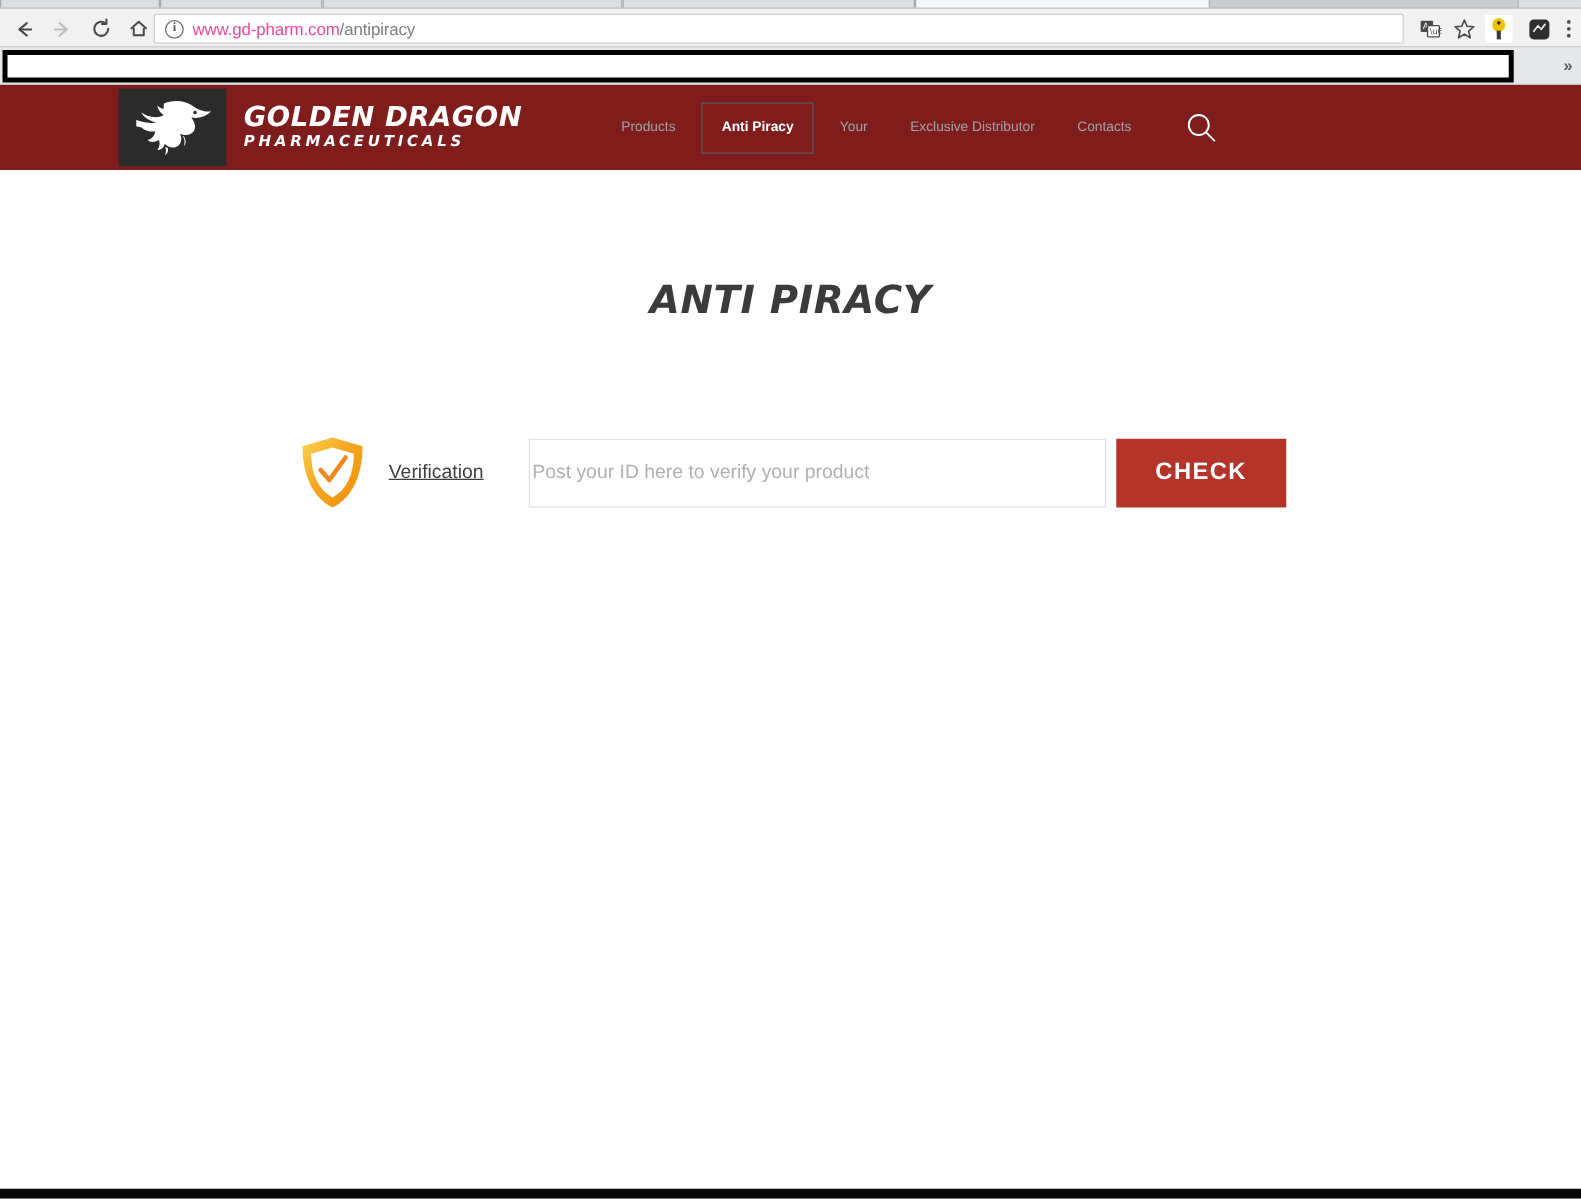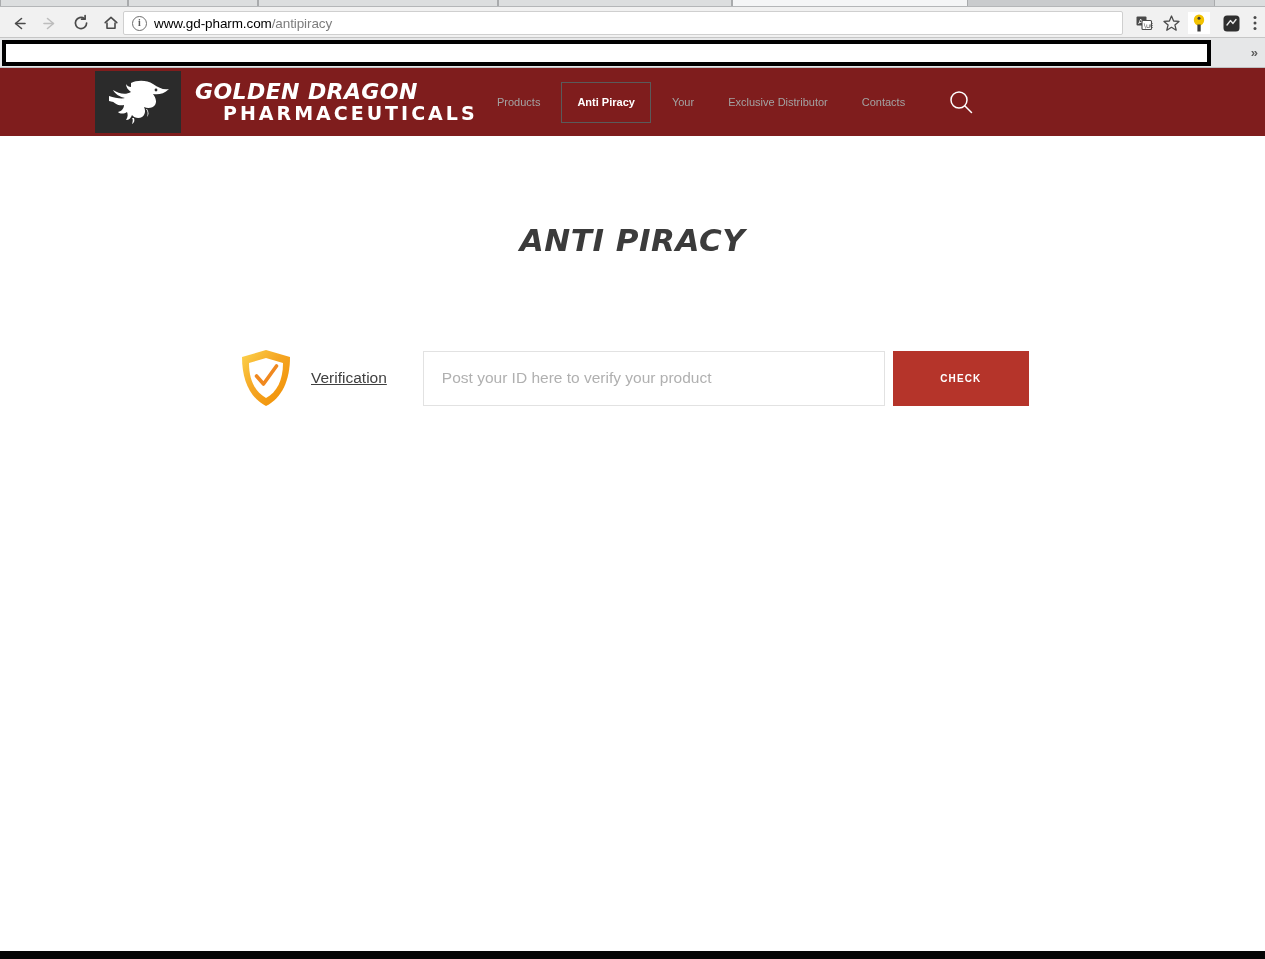--- a/index.html
+++ b/index.html
@@ -84,21 +84,21 @@
     font-family: "Liberation Serif", serif;
     flex: 0 0 auto;
     margin-right: 7px;
   }
   #omnibox .url {
     font-size: 13.5px;
     color: #7d7d7d;
     letter-spacing: -0.1px;
     white-space: nowrap;
   }
-  #omnibox .url .host { color: #000000; }
+  #omnibox .url .host { color: #ec4899; }
 
   .tb-icon {
     position: absolute;
     top: 5px;
     width: 22px; height: 22px;
     display: flex; align-items: center; justify-content: center;
   }
   #tb-translate { left: 1133px; }
   #tb-star      { left: 1160px; }
   #tb-ext1      { left: 1188px; background: #ffffff; }
@@ -164,24 +164,24 @@
     font-family: "DejaVu Sans", sans-serif;
     line-height: 1.04;
   }
   #logo-title {
     font-size: 22px;
     font-weight: bold;
     font-style: italic;
     letter-spacing: 0.4px;
   }
   #logo-sub {
-    font-size: 19px;
-    font-weight: bold;
+    font-size: 12px;
+    font-weight: bold;
+    font-style: italic;
     letter-spacing: 3.0px;
-    margin-left: 28px;
   }
 
   #site-nav {
     position: absolute;
     left: 480px; top: 0;
     height: 68px;
     display: flex;
     align-items: center;
     gap: 0px;
   }
@@ -241,32 +241,32 @@
   }
   #verify-input {
     margin-left: 36px;
     width: 462px;
     height: 55px;
     border: 1px solid #e2e2e2;
     background: #ffffff;
     font-family: "Liberation Sans", sans-serif;
     font-size: 15.5px;
     color: #4a4a4a;
-    padding: 0 18px;
+    padding: 0 2px;
     outline: none;
   }
   #verify-input::placeholder { color: #b0b0b0; }
   #check-button {
     margin-left: 8px;
     width: 136px;
     height: 55px;
     background: #b5342a;
     border: none;
     color: #ffffff;
-    font-size: 10px;
+    font-size: 19px;
     font-weight: bold;
     letter-spacing: 1.1px;
     cursor: pointer;
     font-family: "Liberation Sans", sans-serif;
   }
 
   
   #result-panel {
     position: absolute;
     left: 211px; top: 439px;

